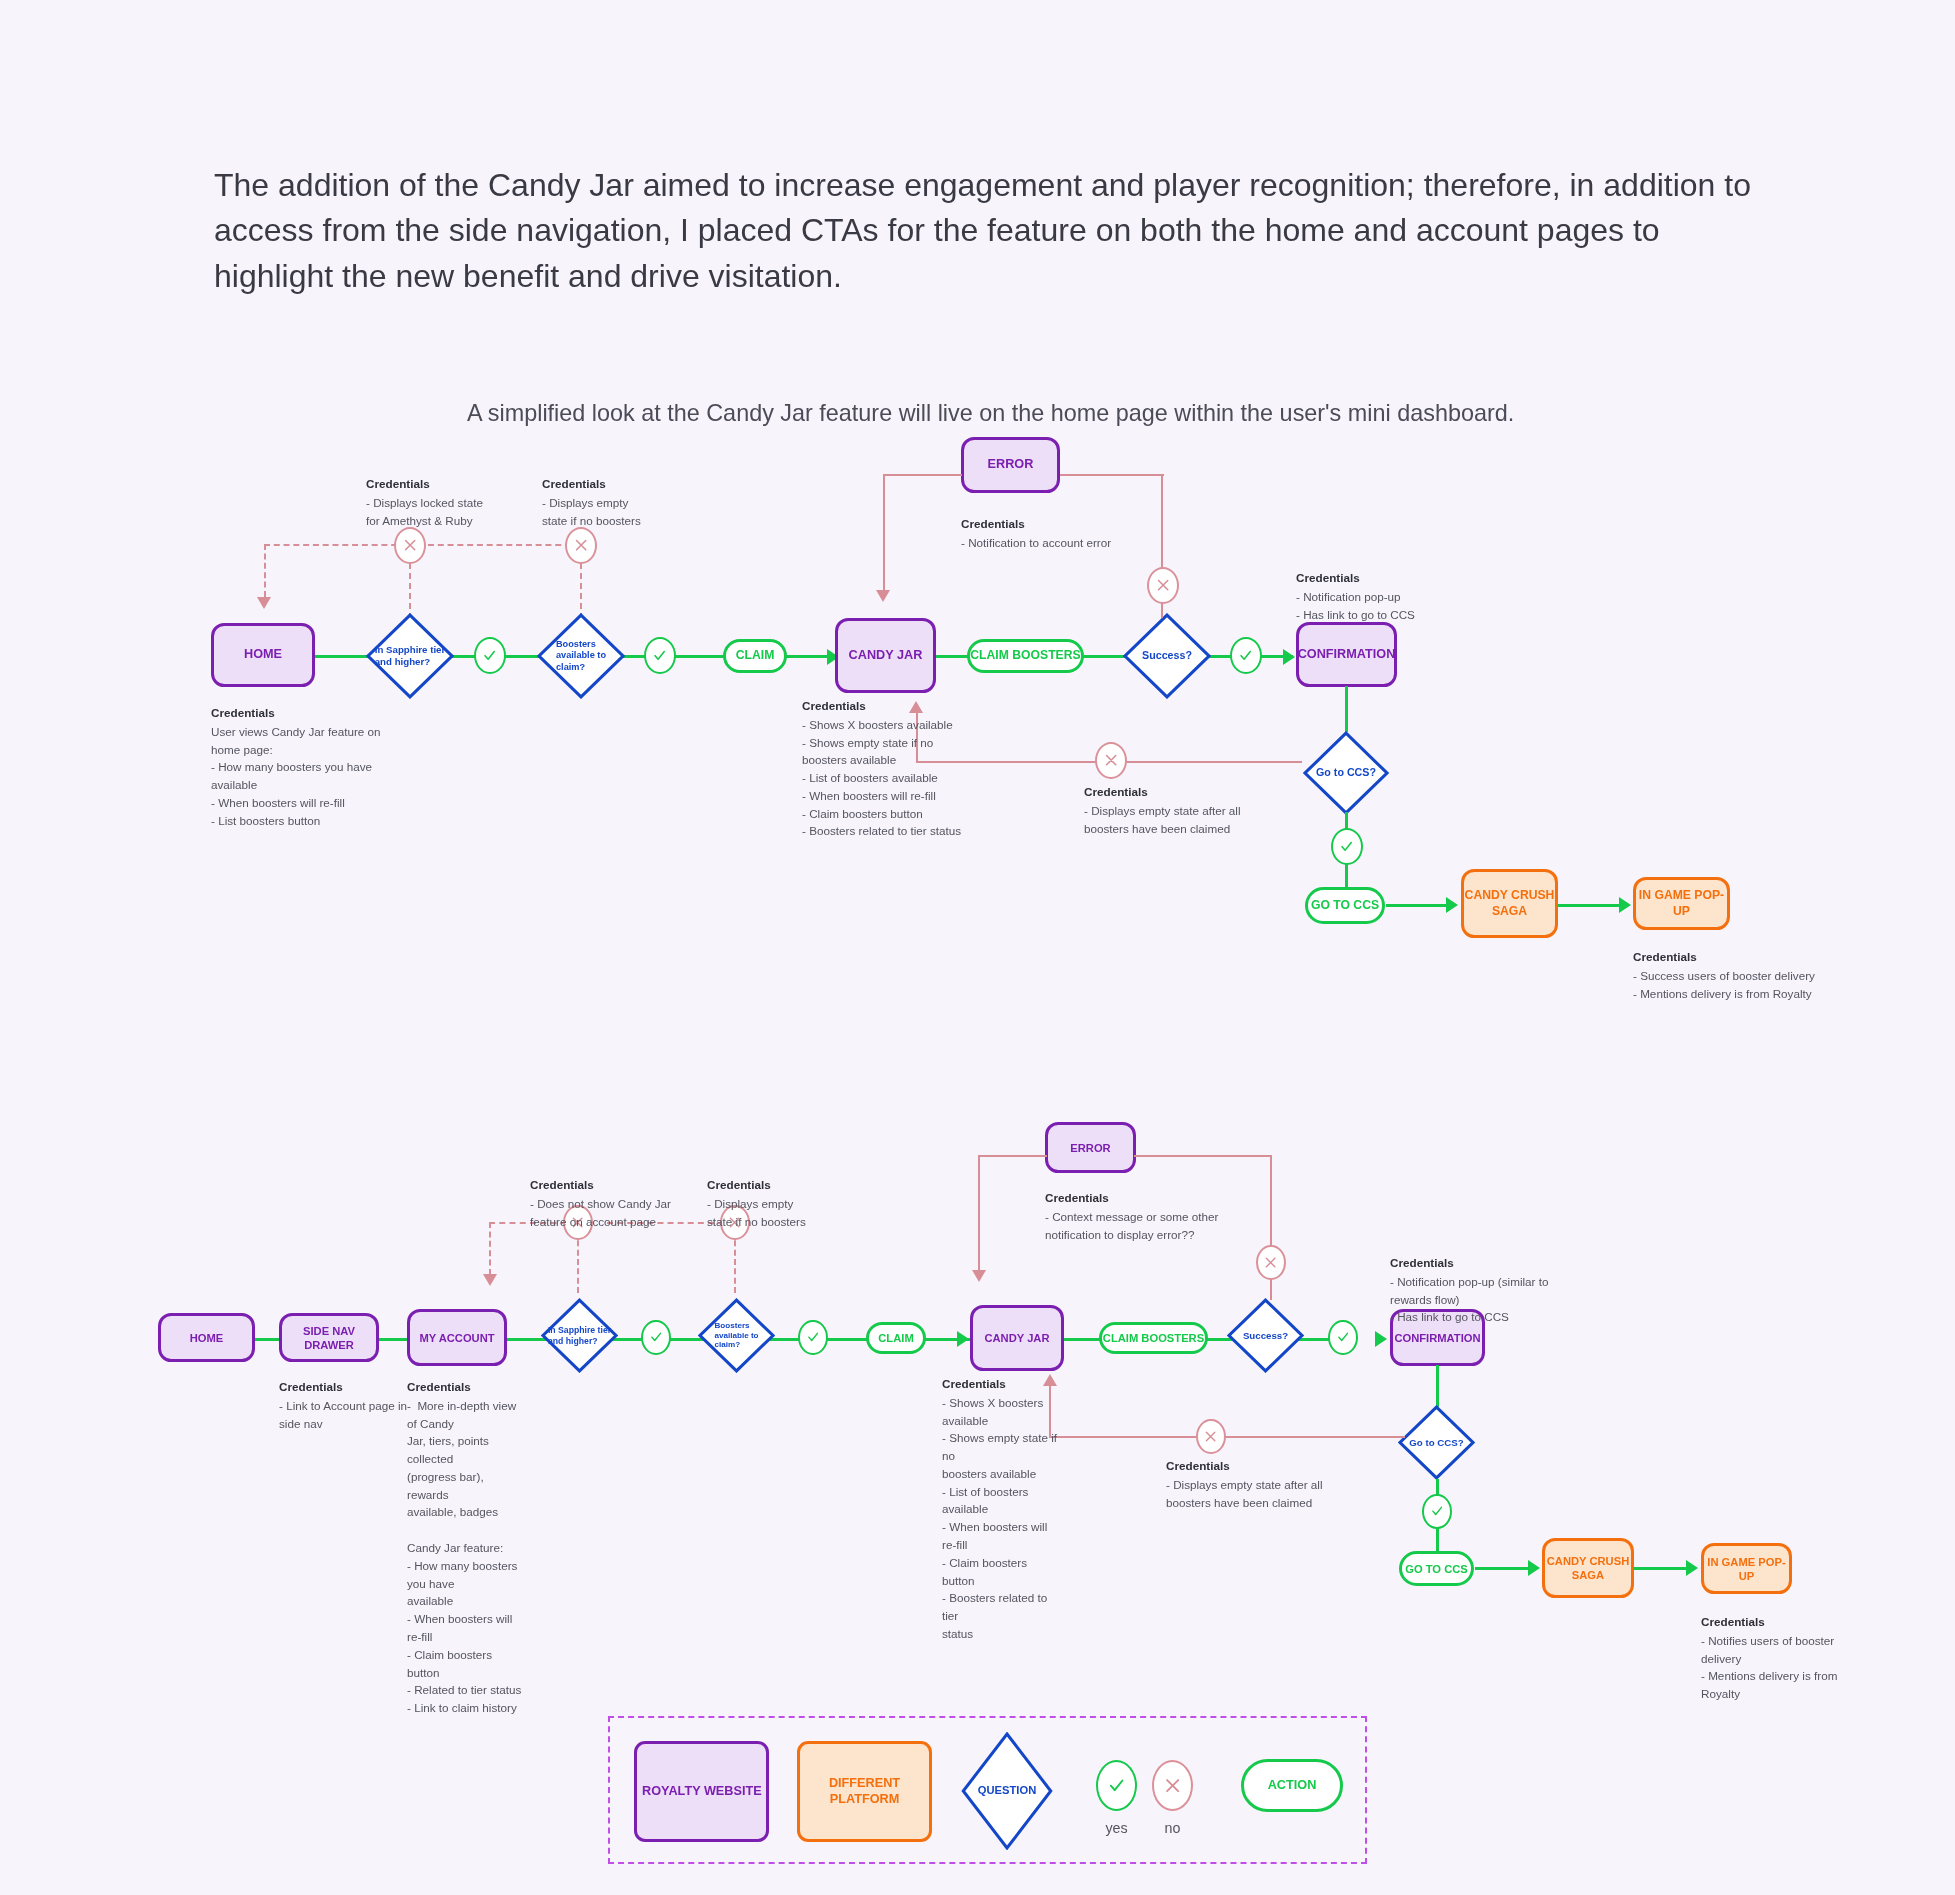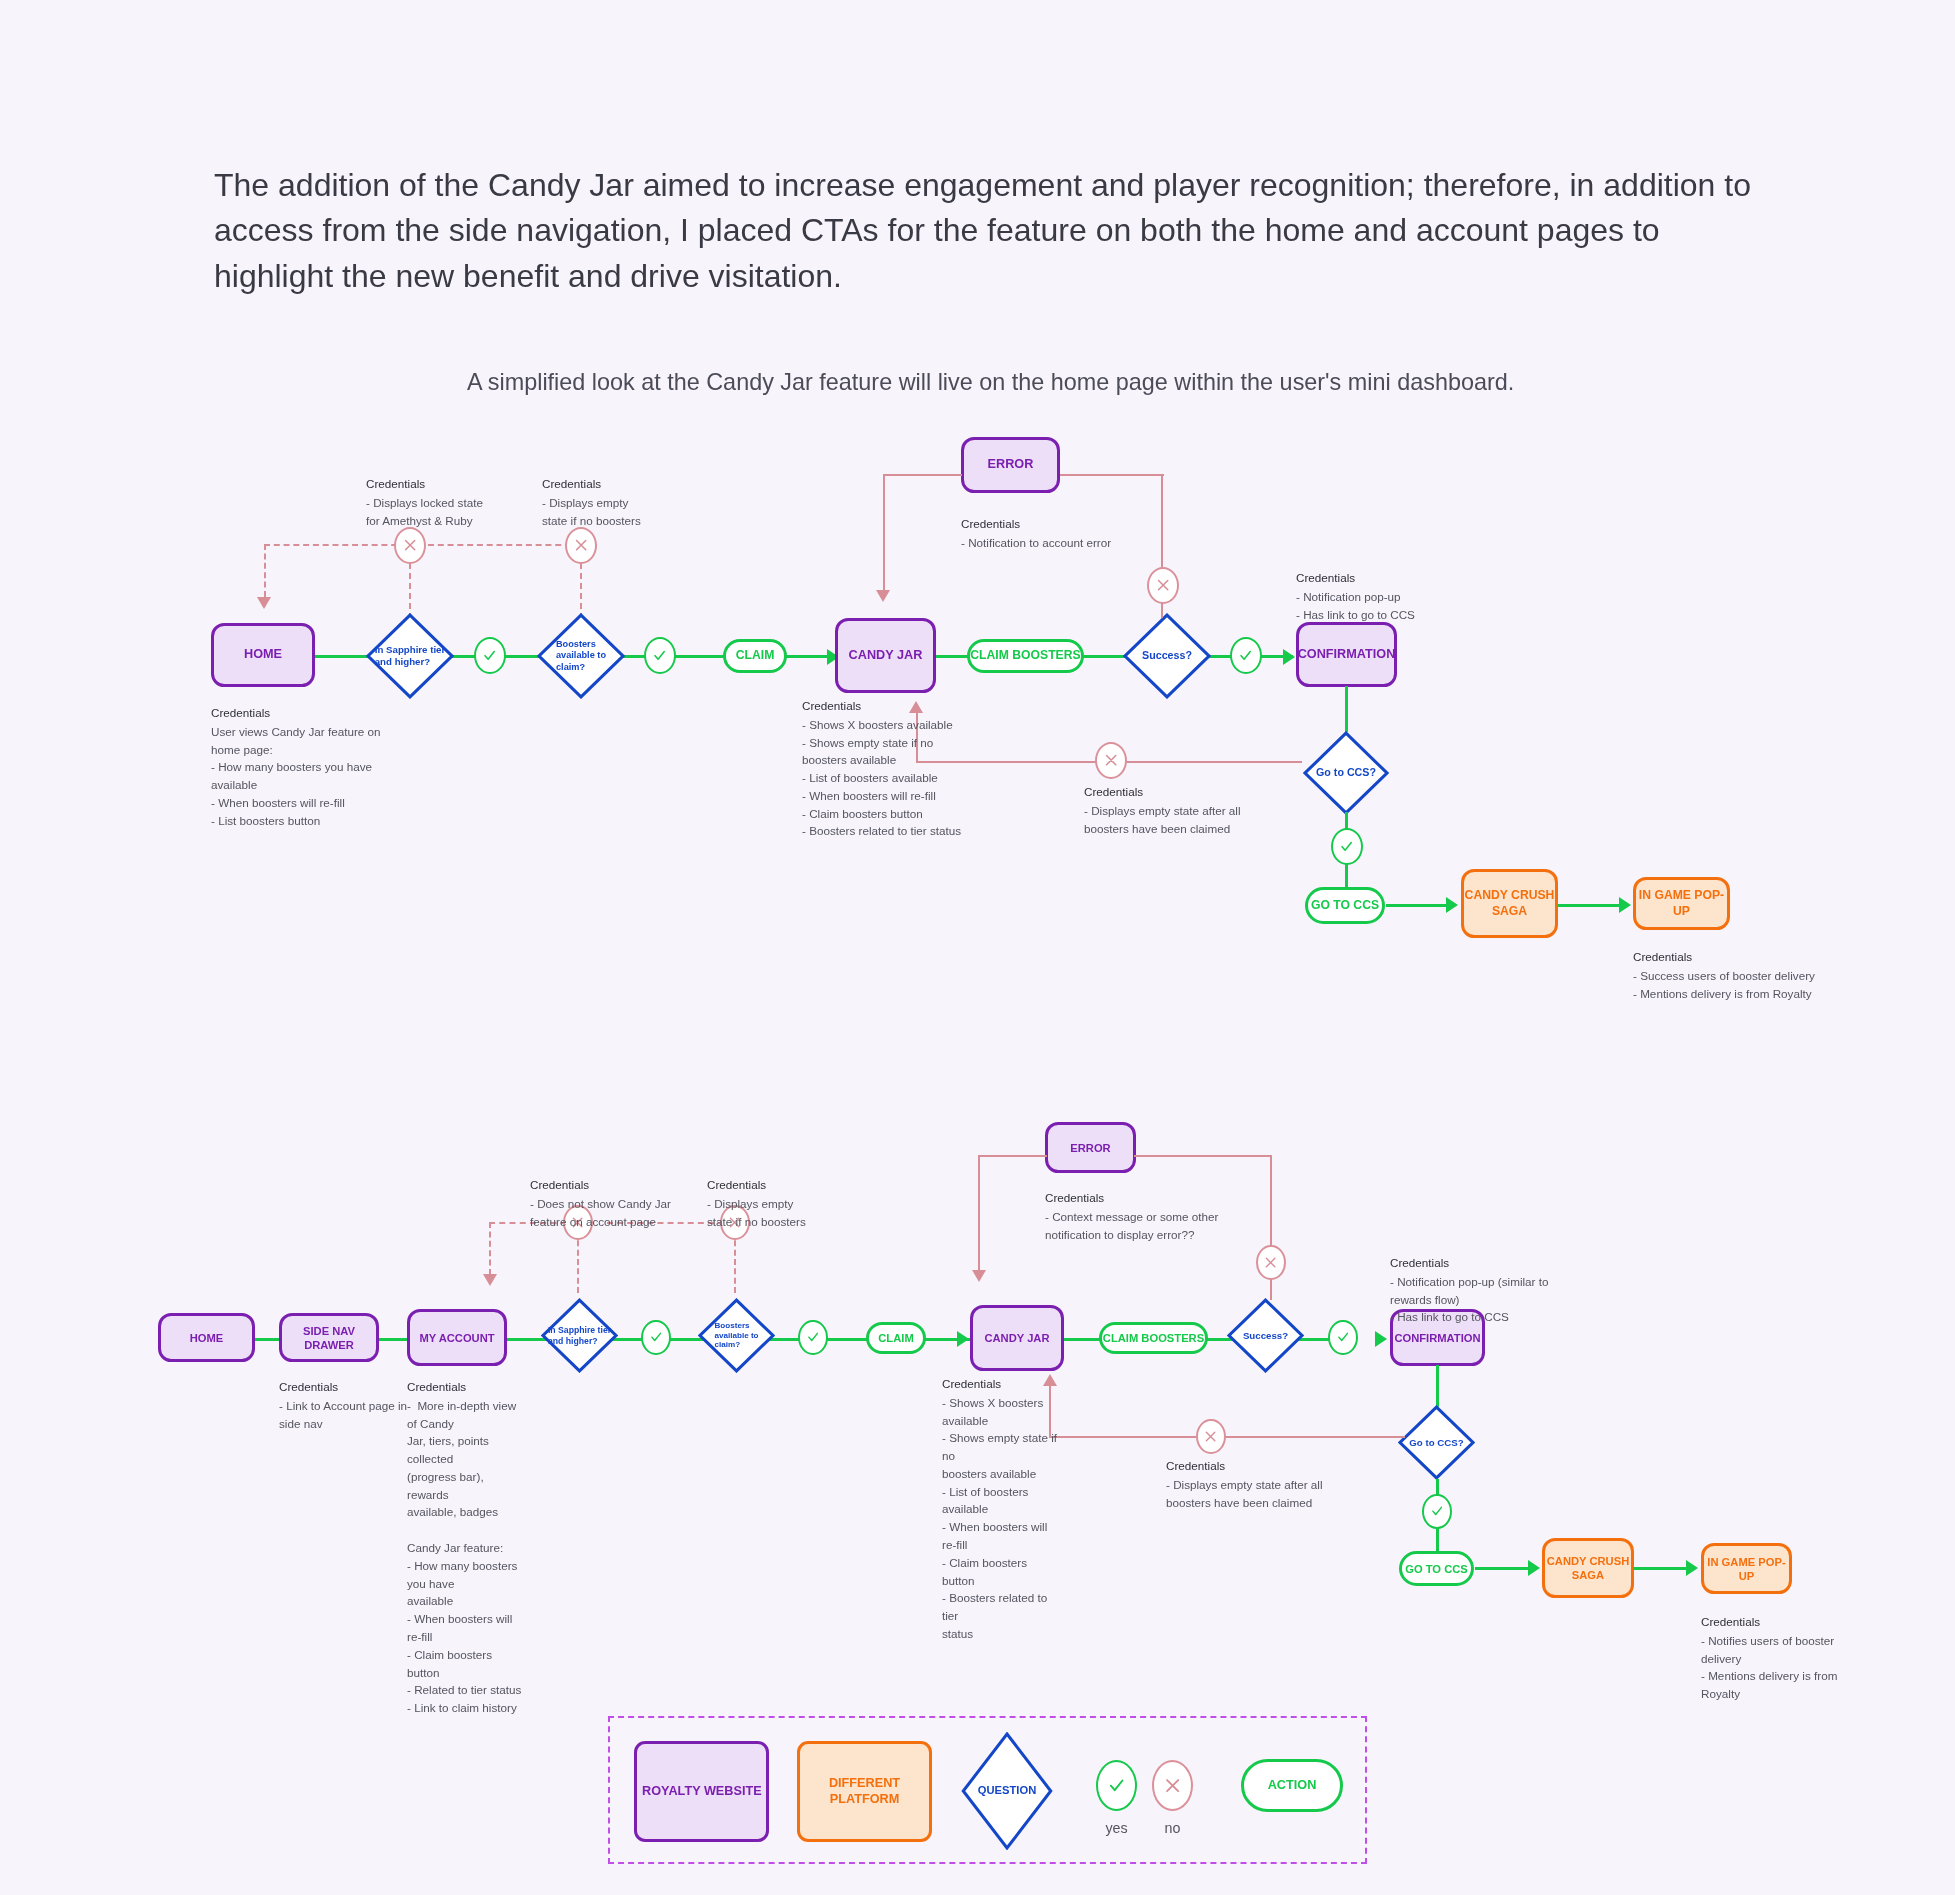--- a/index.html
+++ b/index.html
@@ -80,41 +80,41 @@
     border-top:12.2px solid #D78E97;
   }
   .arrow-u-red{
     position:absolute;width:0;height:0;
     border-left:7.1px solid transparent;border-right:7.1px solid transparent;
     border-bottom:12.2px solid #D78E97;
   }
 
   
   .cred{position:absolute;color:#55555F;font-size:11.7px;line-height:1.52;}
-  .cred .ch{font-weight:400;color:#2F2F38;display:block;margin-bottom:1px;}
+  .cred .ch{font-weight:700;color:#2F2F38;display:block;margin-bottom:1px;}
   .cred .cl{display:block;white-space:pre-wrap;}
 
   
   .legend{
     position:absolute;left:608px;top:1716px;width:759px;height:148px;
     border:2.5px dashed #C04FE8;box-sizing:border-box;
   }
   .lg-item{position:absolute;}
   .lg-cap{
     position:absolute;font-size:14.3px;color:#55555F;text-align:center;width:61px;
   }
 </style>
 </head>
 <body>
 
 <div class="page">
 
   <div class="intro">The addition of the Candy Jar aimed to increase engagement and player recognition; therefore, in addition to access from the side navigation, I placed CTAs for the feature on both the home and account pages to highlight the new benefit and drive visitation.</div>
 
-  <div class="subhead" style="top:369px;left:467px;">A simplified look at the Candy Jar feature will live on the home page within the user's mini dashboard.</div>
+  <div class="subhead" style="top:400px;left:467px;">A simplified look at the Candy Jar feature will live on the home page within the user's mini dashboard.</div>
 
   <div class="dln dln-h" style="left:264px;top:544px;width:143px;"></div>
   <div class="dln dln-v" style="left:264px;top:544px;height:53px;"></div>
   <div class="arrow-d-red" style="left:257px;top:597px;"></div>
   <div class="dln dln-h" style="left:428px;top:544px;width:143px;"></div>
   <div class="dln dln-v" style="left:409px;top:553px;height:66px;"></div>
   <div class="dln dln-v" style="left:580px;top:553px;height:66px;"></div>
 
   <div class="no-circle" style="left:394px;top:527px;width:32px;height:37px;">
     <svg width="14.3" height="14.3" viewBox="0 0 28 28">

